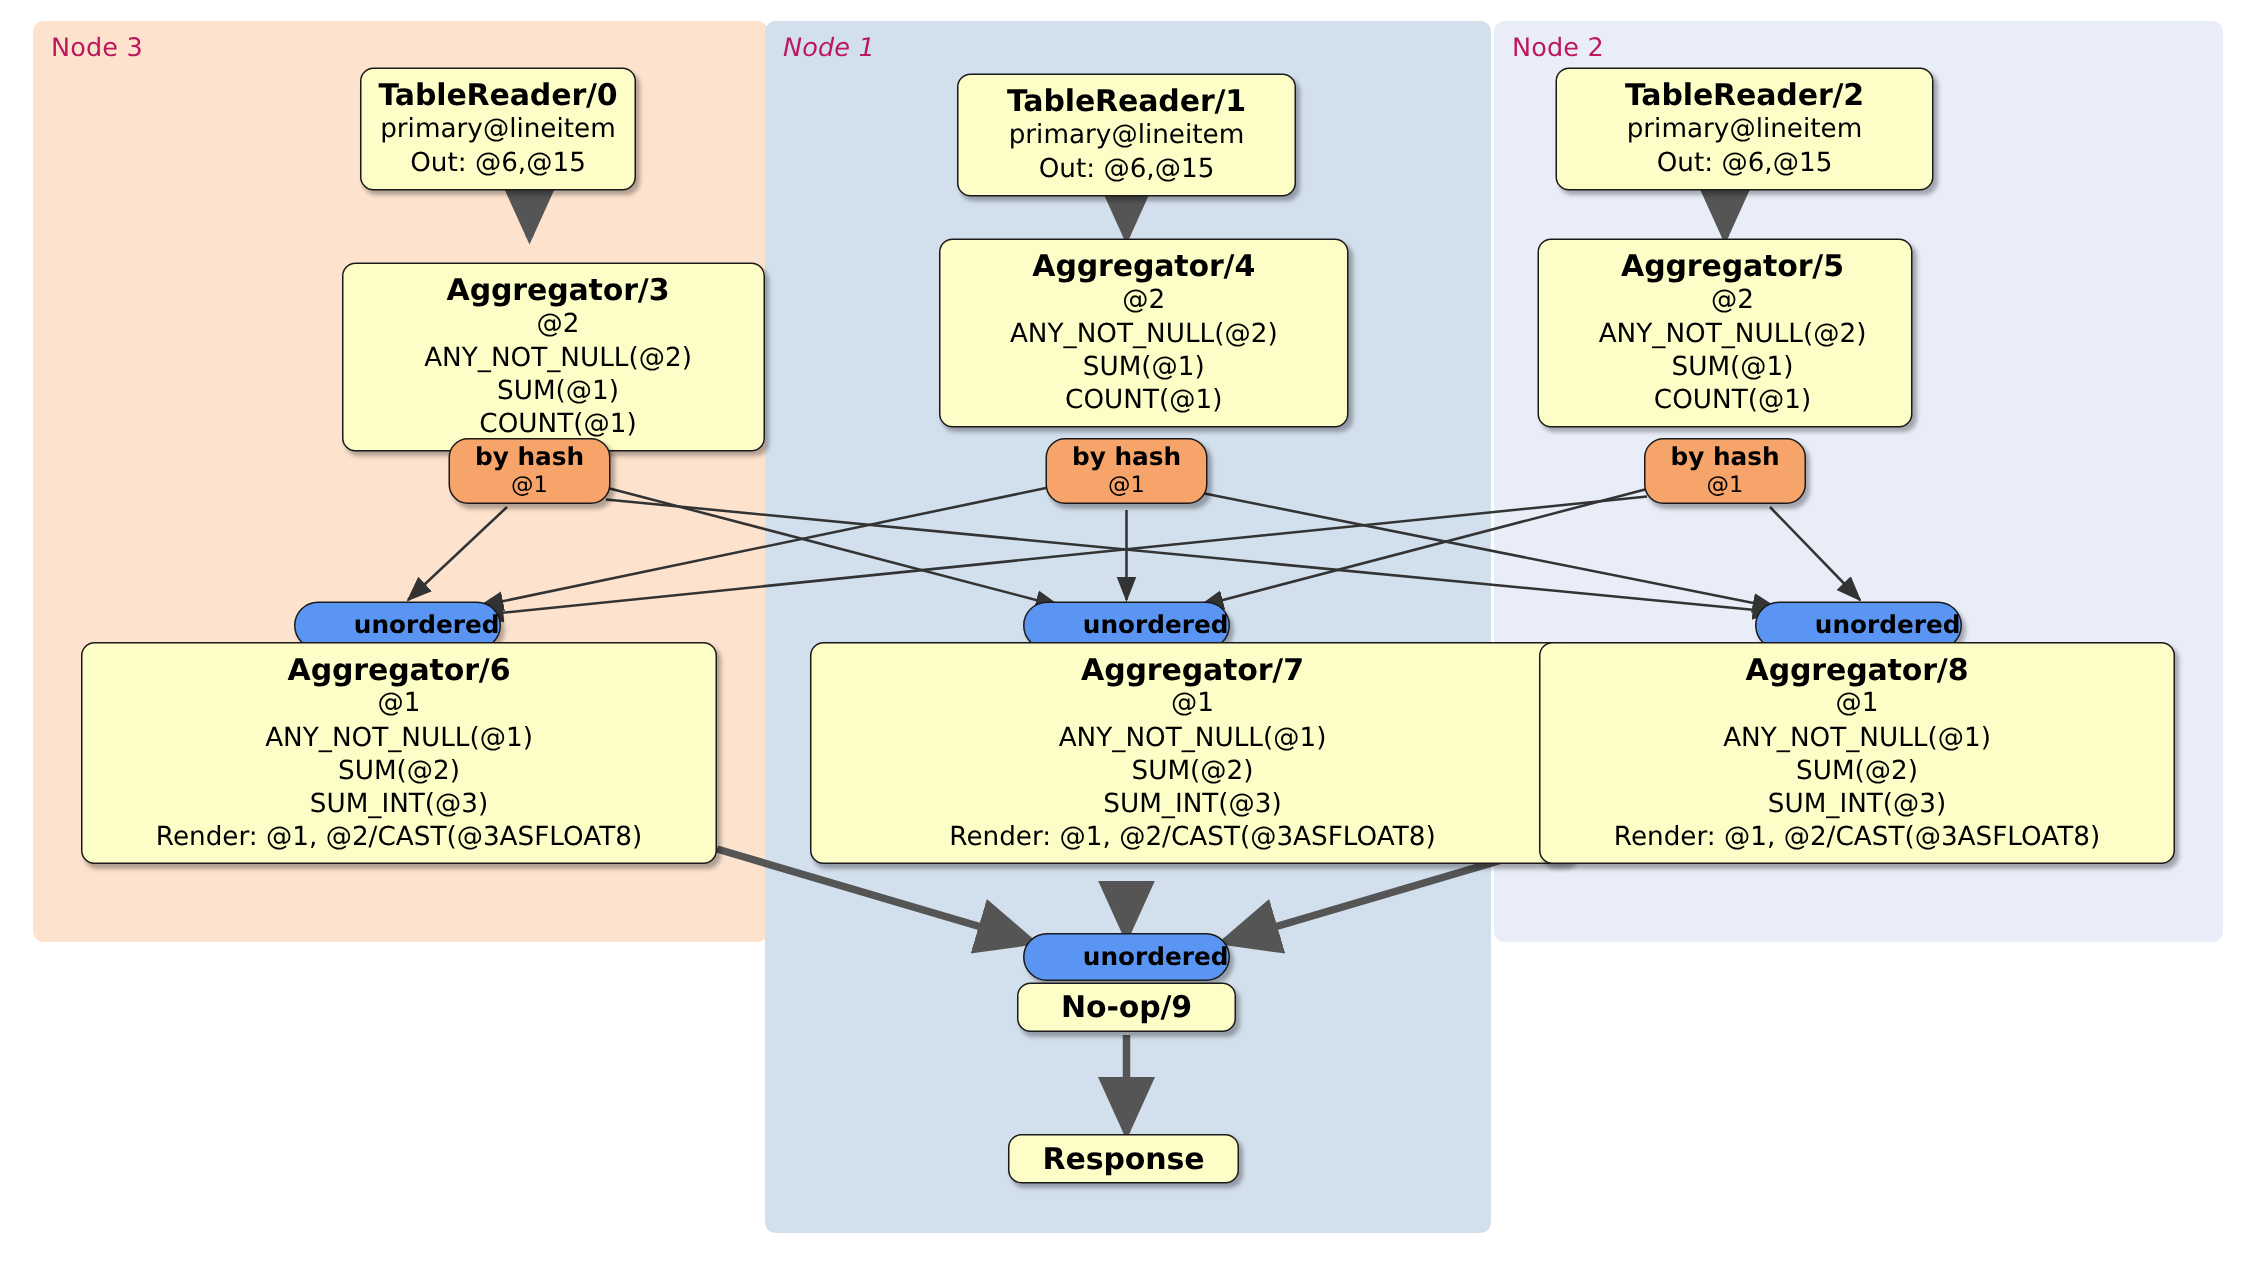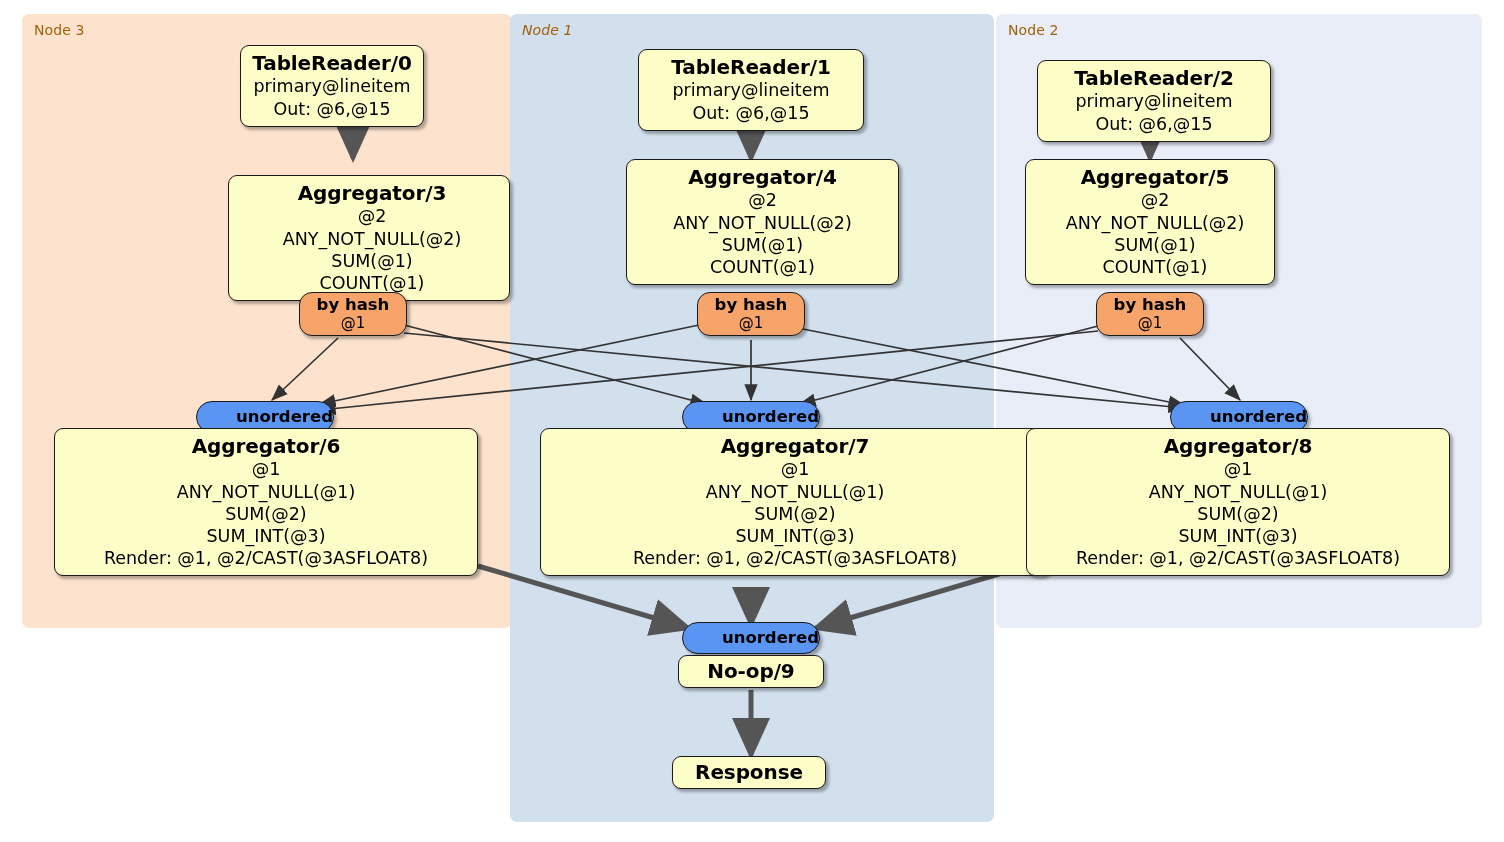--- a/index.html
+++ b/index.html
@@ -19,22 +19,22 @@
   
   .panel {
     position: absolute;
     border-radius: 7px;
     box-sizing: border-box;
   }
   .panel-label {
     position: absolute;
     left: 12px;
     top: 8px;
-    font-size: 14px;
-    color: #a16207;
+    font-size: 17px;
+    color: #be185d;
     letter-spacing: 0.1px;
     white-space: nowrap;
   }
 
   
   #edges {
     position: absolute;
     left: 0; top: 0;
     width: 1504px;
     height: 842px;
@@ -226,21 +226,21 @@
   <div class="pill unord" style="left:682px; top:622px; width:138px;">unordered</div>
 
   <div class="pbox compact" style="left:678px; top:655px; width:146px;">
     <div class="ttl">No-op/9</div>
   </div>
 
   <div class="pbox compact" style="left:672px; top:756px; width:154px;">
     <div class="ttl">Response</div>
   </div>
 
-  <div class="pbox" style="left:1037px; top:60px; width:234px;">
+  <div class="pbox" style="left:1037px; top:45px; width:252px;">
     <div class="ttl">TableReader/2</div>
     <div class="ln">primary@lineitem</div>
     <div class="ln">Out: @6,@15</div>
   </div>
 
   <div class="pbox" style="left:1025px; top:159px; width:250px;padding-left:20px;">
     <div class="ttl">Aggregator/5</div>
     <div class="ln">@2</div>
     <div class="ln">ANY_NOT_NULL(@2)</div>
     <div class="ln">SUM(@1)</div>

